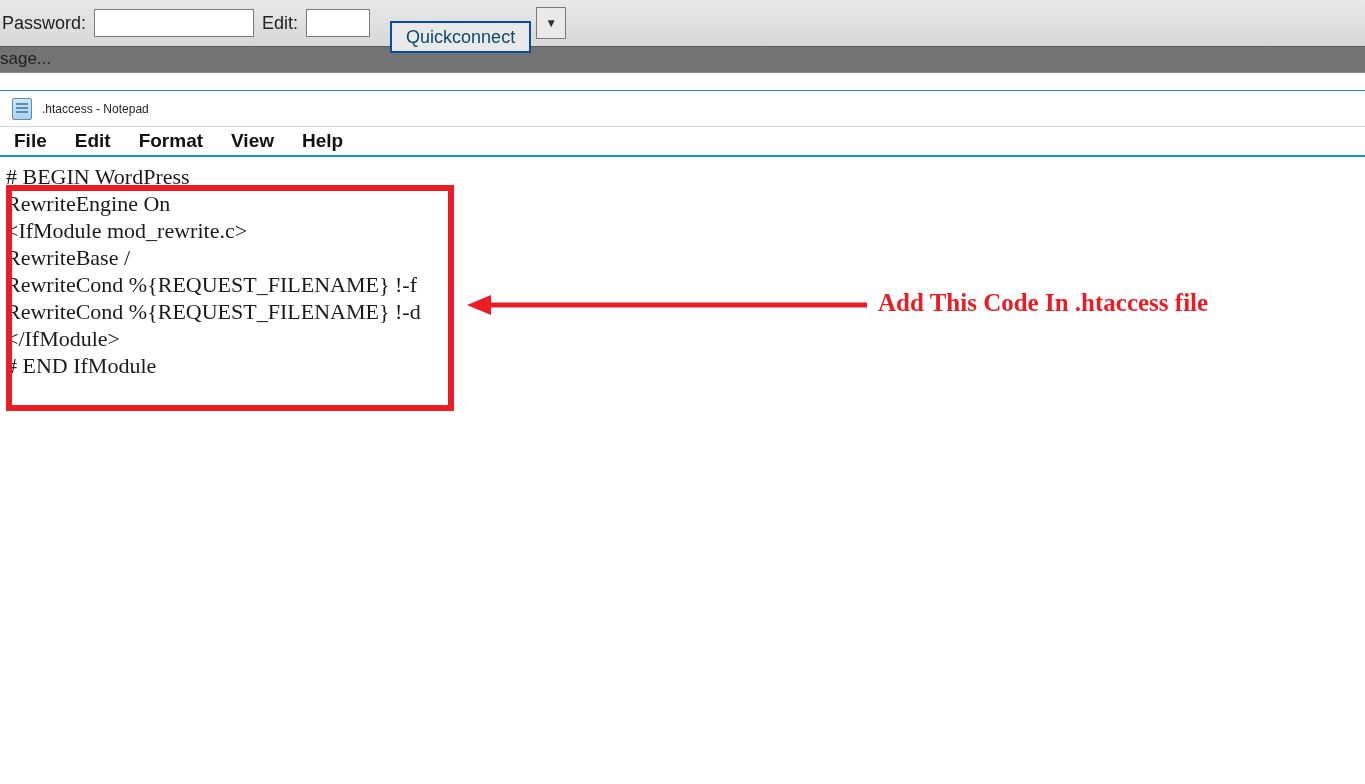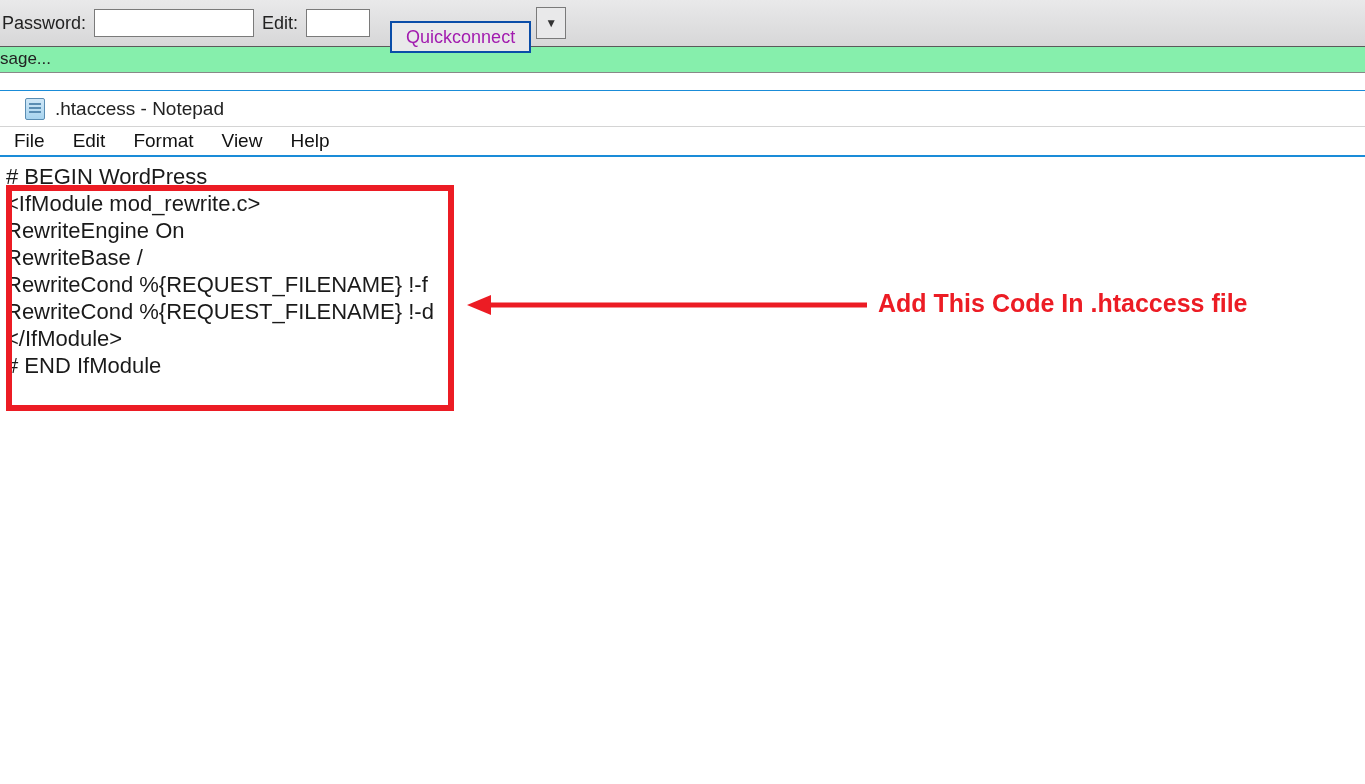--- a/index.html
+++ b/index.html
@@ -33,21 +33,21 @@
     font-size: 15px;
   }
   .pw-fld { width: 160px; }
   .port-fld { width: 64px; margin-right: 14px; }
   .qc-btn {
     height: 32px;
     border: 2px solid #0a4da8;
     background: #e9e9ea;
     padding: 0 14px;
     font-size: 18px;
-    color: #a21caf;
+    color: #0c4a6e;
     display: flex;
     align-items: center;
     margin-top: 28px;
   }
   .qc-dd {
     height: 32px;
     width: 30px;
     border: 1px solid #7a7a7a;
     background: #e9e9ea;
     display: flex;
@@ -58,40 +58,40 @@
     margin-left: -1px;
   }
 
   
   .msglog {
     height: 26px;
     border-bottom: 1px solid #888;
     font-size: 17px;
     color: #222;
     padding: 2px 0 0 0;
-    background: #86efac;
+    background: #737373;
   }
 
   
   .np-window {
     position: absolute;
     left: 0;
     top: 90px;
     right: 0;
     bottom: 0;
     background: #fff;
     border-top: 1px solid #1a8cd8;
   }
   .np-title {
     height: 36px;
     display: flex;
     align-items: center;
     gap: 10px;
-    padding-left: 25px;
-    font-size: 19px;
+    padding-left: 12px;
+    font-size: 12px;
     color: #222;
     border-bottom: 1px solid #d4d4d4;
     background: #fff;
   }
   .np-icon {
     width: 20px; height: 22px;
     background: linear-gradient(#cfe7f7, #a8d4ef);
     border: 1px solid #5a8db3;
     border-radius: 2px;
     position: relative;
@@ -107,26 +107,26 @@
   .np-menu {
     height: 30px;
     display: flex;
     align-items: center;
     gap: 0;
     font-size: 19px;
     color: #111;
     border-bottom: 2px solid #1a8cd8;
     background: #fff;
   }
-  .np-menu .mi { padding: 2px 14px; }
+  .np-menu .mi { padding: 2px 14px; font-weight: bold; }
 
   .np-body {
     position: relative;
     padding: 6px 6px;
-    font-family: Liberation Sans, sans-serif;
+    font-family: Liberation Serif, serif;
     font-size: 22px;
     color: #1a1a1a;
     line-height: 27px;
     background: #fff;
     height: calc(100% - 66px);
   }
   .np-body .line { white-space: pre; }
 
   
   .redbox {
@@ -137,21 +137,21 @@
     height: 226px;
     border: 6px solid #ec1c24;
     pointer-events: none;
   }
 
   
   .annot-text {
     position: absolute;
     left: 878px;
     top: 289px;
-    font-family: Liberation Sans, sans-serif;
+    font-family: Liberation Serif, serif;
     font-weight: 800;
     font-size: 25px;
     color: #ec1c24;
     white-space: nowrap;
   }
   .arrow {
     position: absolute;
     left: 467px;
     top: 295px;
     width: 400px;
@@ -187,22 +187,22 @@
   <div class="np-menu">
     <span class="mi">File</span>
     <span class="mi">Edit</span>
     <span class="mi">Format</span>
     <span class="mi">View</span>
     <span class="mi">Help</span>
   </div>
 
   <div class="np-body">
     <div class="line"># BEGIN WordPress</div>
+    <div class="line">RewriteEngine On</div>
     <div class="line">&lt;IfModule mod_rewrite.c&gt;</div>
-    <div class="line">RewriteEngine On</div>
     <div class="line">RewriteBase /</div>
     <div class="line">RewriteCond %{REQUEST_FILENAME} !-f</div>
     <div class="line">RewriteCond %{REQUEST_FILENAME} !-d</div>
     <div class="line">&lt;/IfModule&gt;</div>
     <div class="line"></div>
     <div class="line"># END IfModule</div>
 
     <div class="redbox"></div>
   </div>
 </div>

